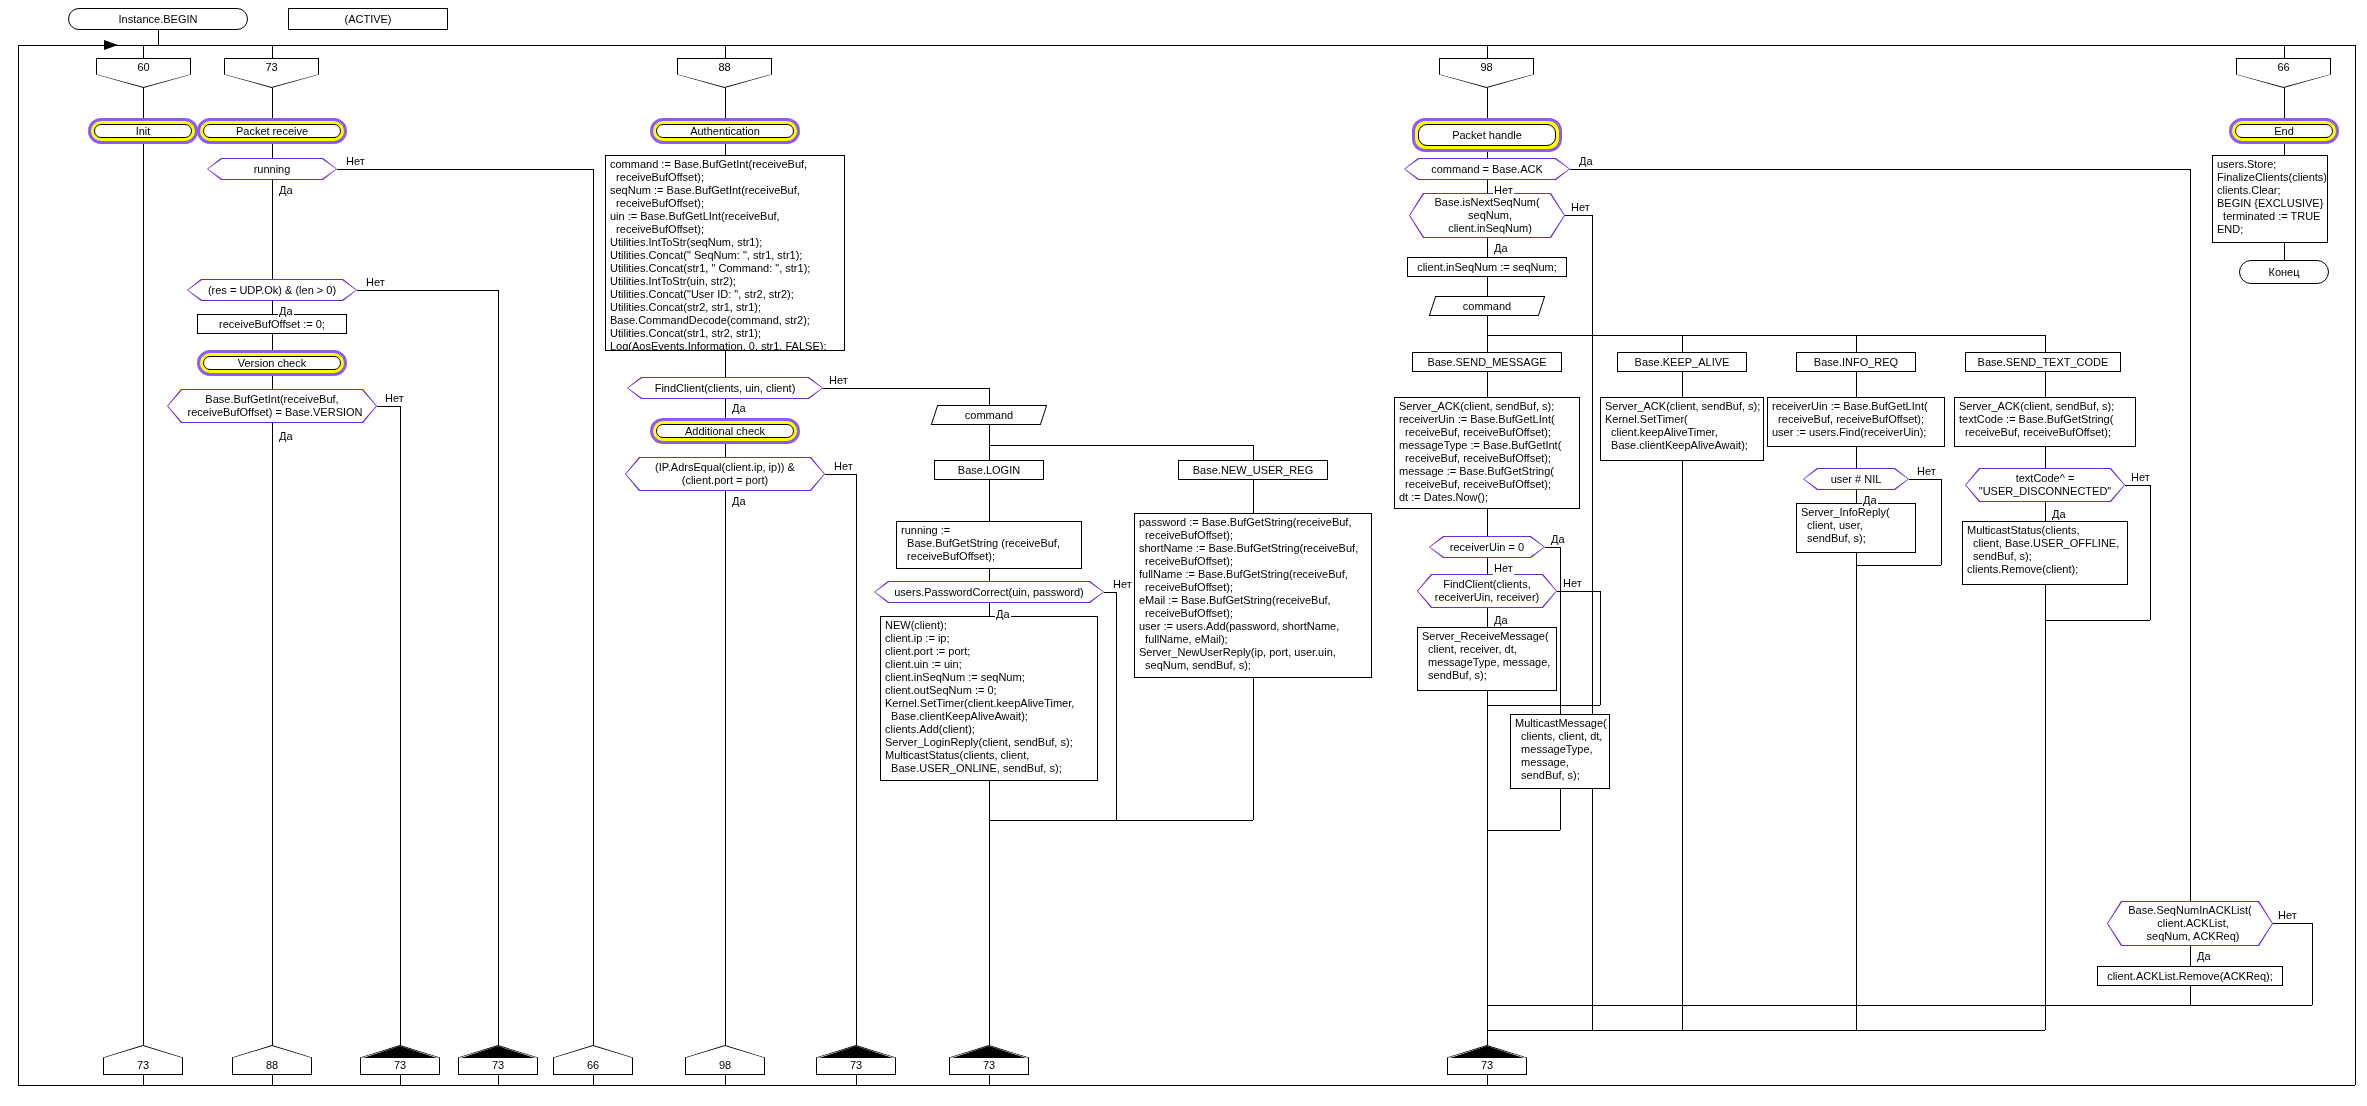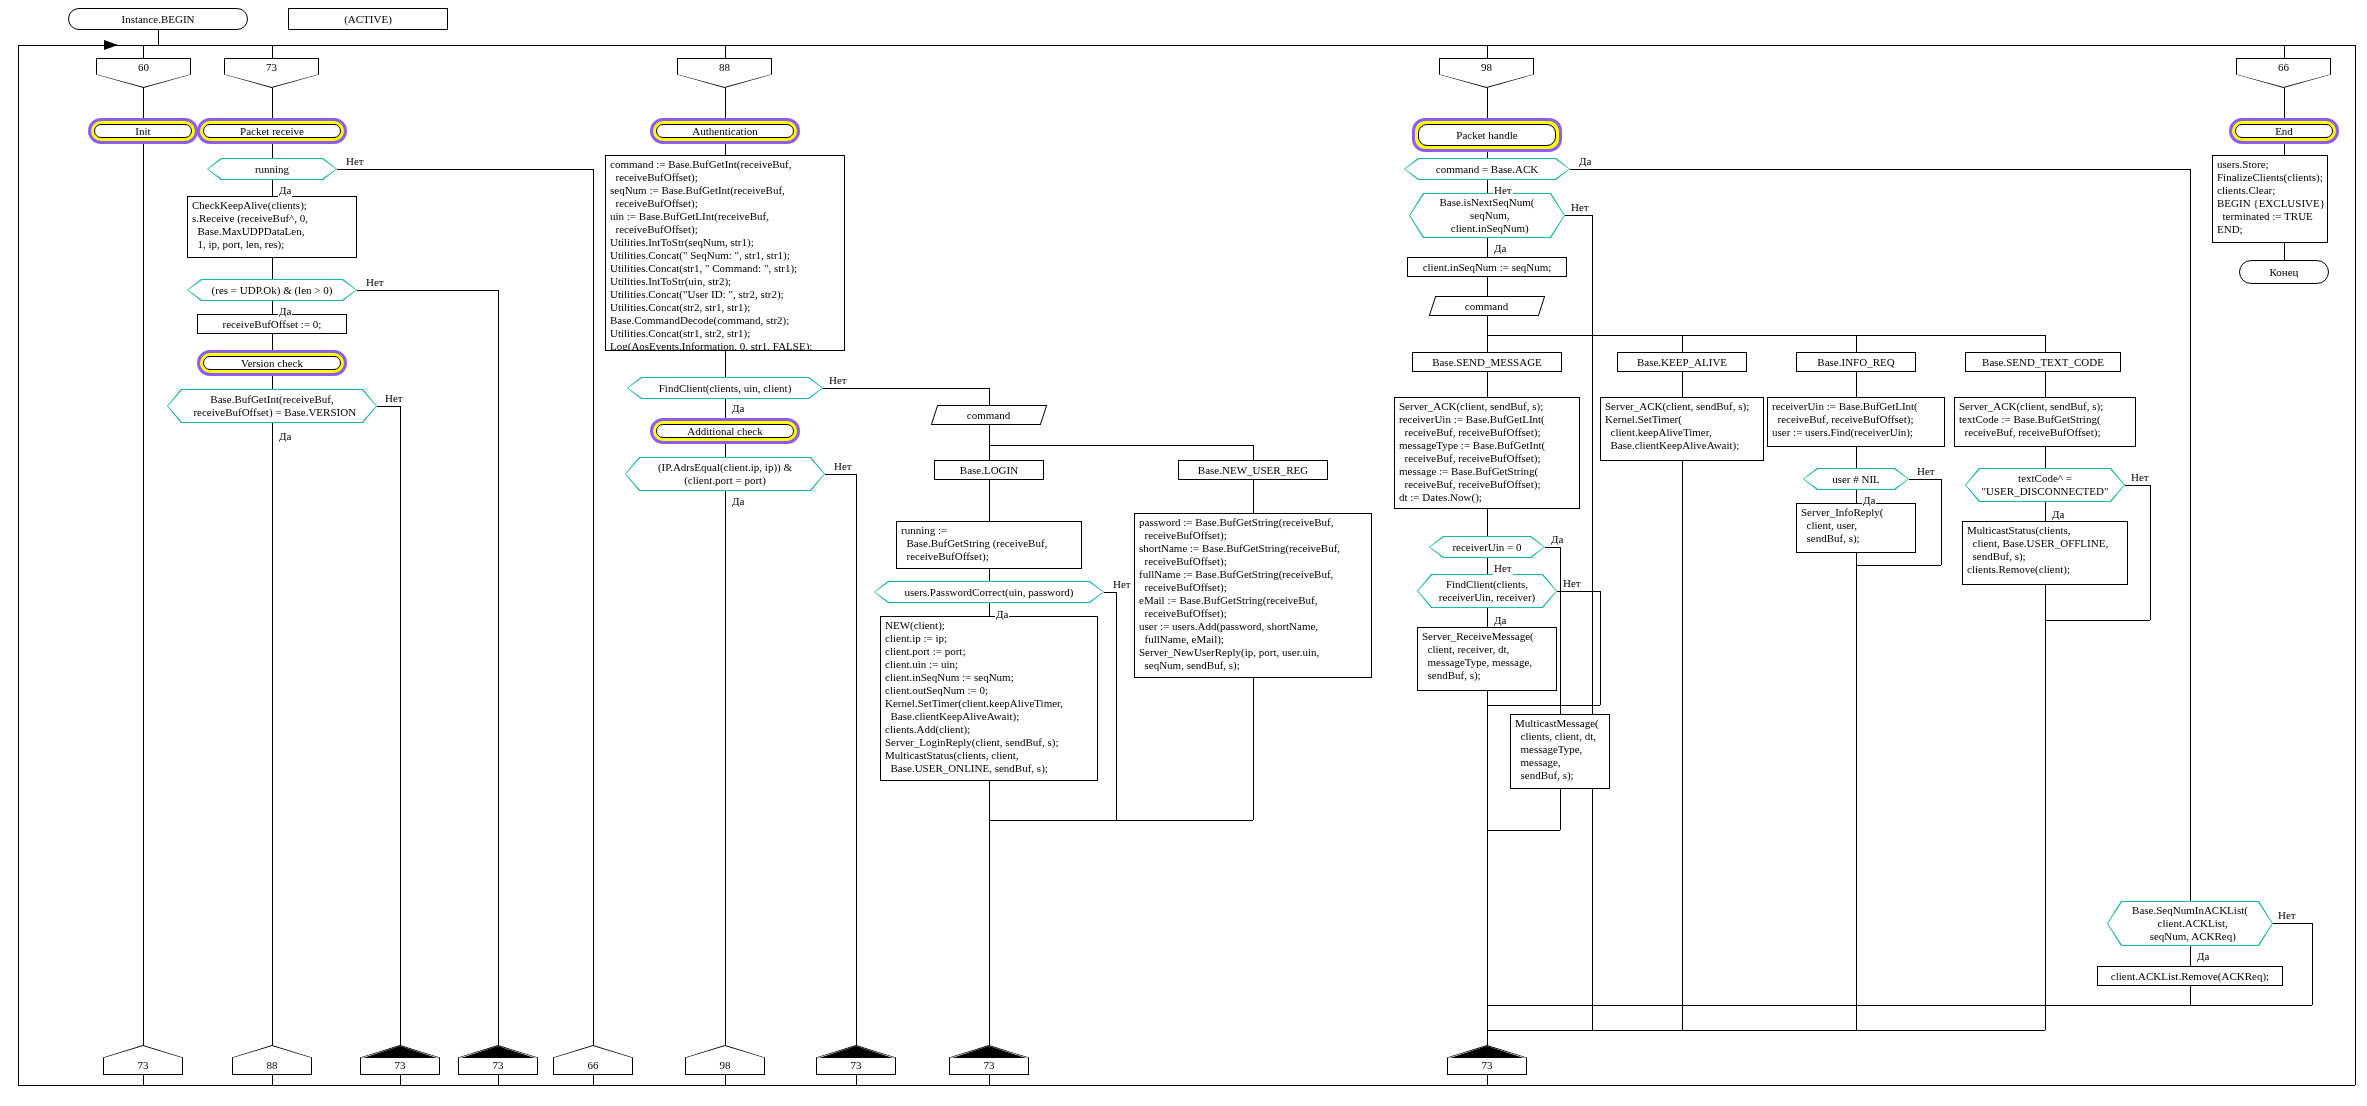--- a/index.html
+++ b/index.html
@@ -1,31 +1,31 @@
 <!DOCTYPE html>
 <html><head>
 <meta charset="utf-8">
 <style>
   *{margin:0;padding:0;box-sizing:border-box}
   html,body{background:#fff}
   #canvas{position:relative;width:2367px;height:1106px;background:#fff;overflow:hidden;
-          font-family:Liberation Serif, serif;font-size:11px;line-height:13px;color:#000}
+          font-family:Liberation Sans, sans-serif;font-size:11px;line-height:13px;color:#000}
   #wires{position:absolute;left:0;top:0;z-index:0}
   .box{position:absolute;z-index:1;background:#fff;border:1px solid #000;padding:2px 4px;
        white-space:pre;overflow:hidden;text-align:left}
   .case{position:absolute;z-index:1;background:#fff;border:1px solid #000;display:flex;
         align-items:center;justify-content:center;white-space:pre;overflow:hidden}
   .term{position:absolute;z-index:1;background:#fff;border:1px solid #000;border-radius:12px;
         display:flex;align-items:center;justify-content:center;white-space:pre}
   .rect{position:absolute;z-index:1;background:#fff;border:1px solid #000;display:flex;
         align-items:center;justify-content:center;white-space:pre}
   .hdr{position:absolute;z-index:1;background:#ffff00;border:3px solid #8b5cf6;border-radius:13px;padding:3px}
   .hdr .in{width:100%;height:100%;background:#fff;border:1px solid #000;border-radius:9px;
            display:flex;align-items:center;justify-content:center;white-space:pre}
-  .hex{position:absolute;z-index:1;background:#14b8a6}
+  .hex{position:absolute;z-index:1;background:#6d28d9}
   .hex,.hex .in{clip-path:polygon(14px 0,calc(100% - 14px) 0,100% 50%,calc(100% - 14px) 100%,14px 100%,0 50%)}
   .hex .in{position:absolute;inset:1px;background:#fff;display:flex;align-items:center;
            justify-content:center;text-align:center;white-space:pre}
   .par{position:absolute;z-index:1;background:#fff;border:1px solid #000;transform:skewX(-18deg);
        display:flex;align-items:center;justify-content:center}
   .par .in{transform:skewX(18deg);white-space:pre}
   .btop{position:absolute;z-index:1;background:#000}
   .btop,.btop .in{clip-path:polygon(0 0,100% 0,100% 55%,50% 100%,0 55%)}
   .btop .in{position:absolute;inset:1px;background:#fff;display:flex;justify-content:center;padding-top:2px}
   .baddr{position:absolute;z-index:1;background:#000}
@@ -108,24 +108,20 @@
       <div class="in">Packet handle</div>
     </div>
   <div class="hdr" style="left:2229px;top:118px;width:110px;height:26px">
       <div class="in">End</div>
     </div>
 
 
   <div class="hex" style="left:207px;top:158px;width:130px;height:22px">
       <div class="in">running</div>
     </div>
-  <div class="box" style="left:187px;top:196px;width:170px;height:62px">CheckKeepAlive(clients);
-s.Receive (receiveBuf^, 0,
-  Base.MaxUDPDataLen,
-  1, ip, port, len, res);</div>
   <div class="hex" style="left:187px;top:279px;width:170px;height:22px">
       <div class="in">(res = UDP.Ok) &amp; (len &gt; 0)</div>
     </div>
   <div class="case" style="left:197px;top:314px;width:150px;height:20px">receiveBufOffset := 0;</div>
   <div class="hex" style="left:167px;top:389px;width:210px;height:34px">
       <div class="in">Base.BufGetInt(receiveBuf,
   receiveBufOffset) = Base.VERSION</div>
     </div>
 
   <div class="box" style="left:605px;top:155px;width:240px;height:196px">command := Base.BufGetInt(receiveBuf,

